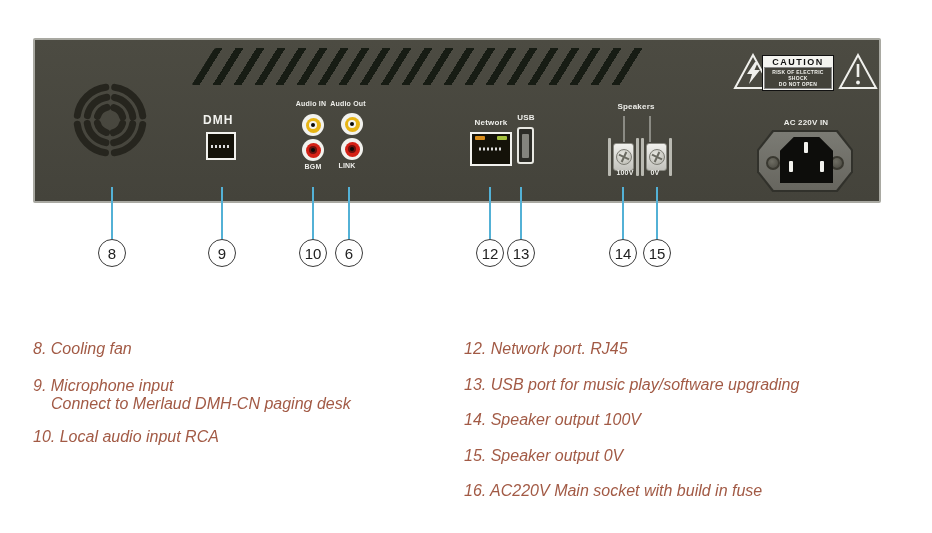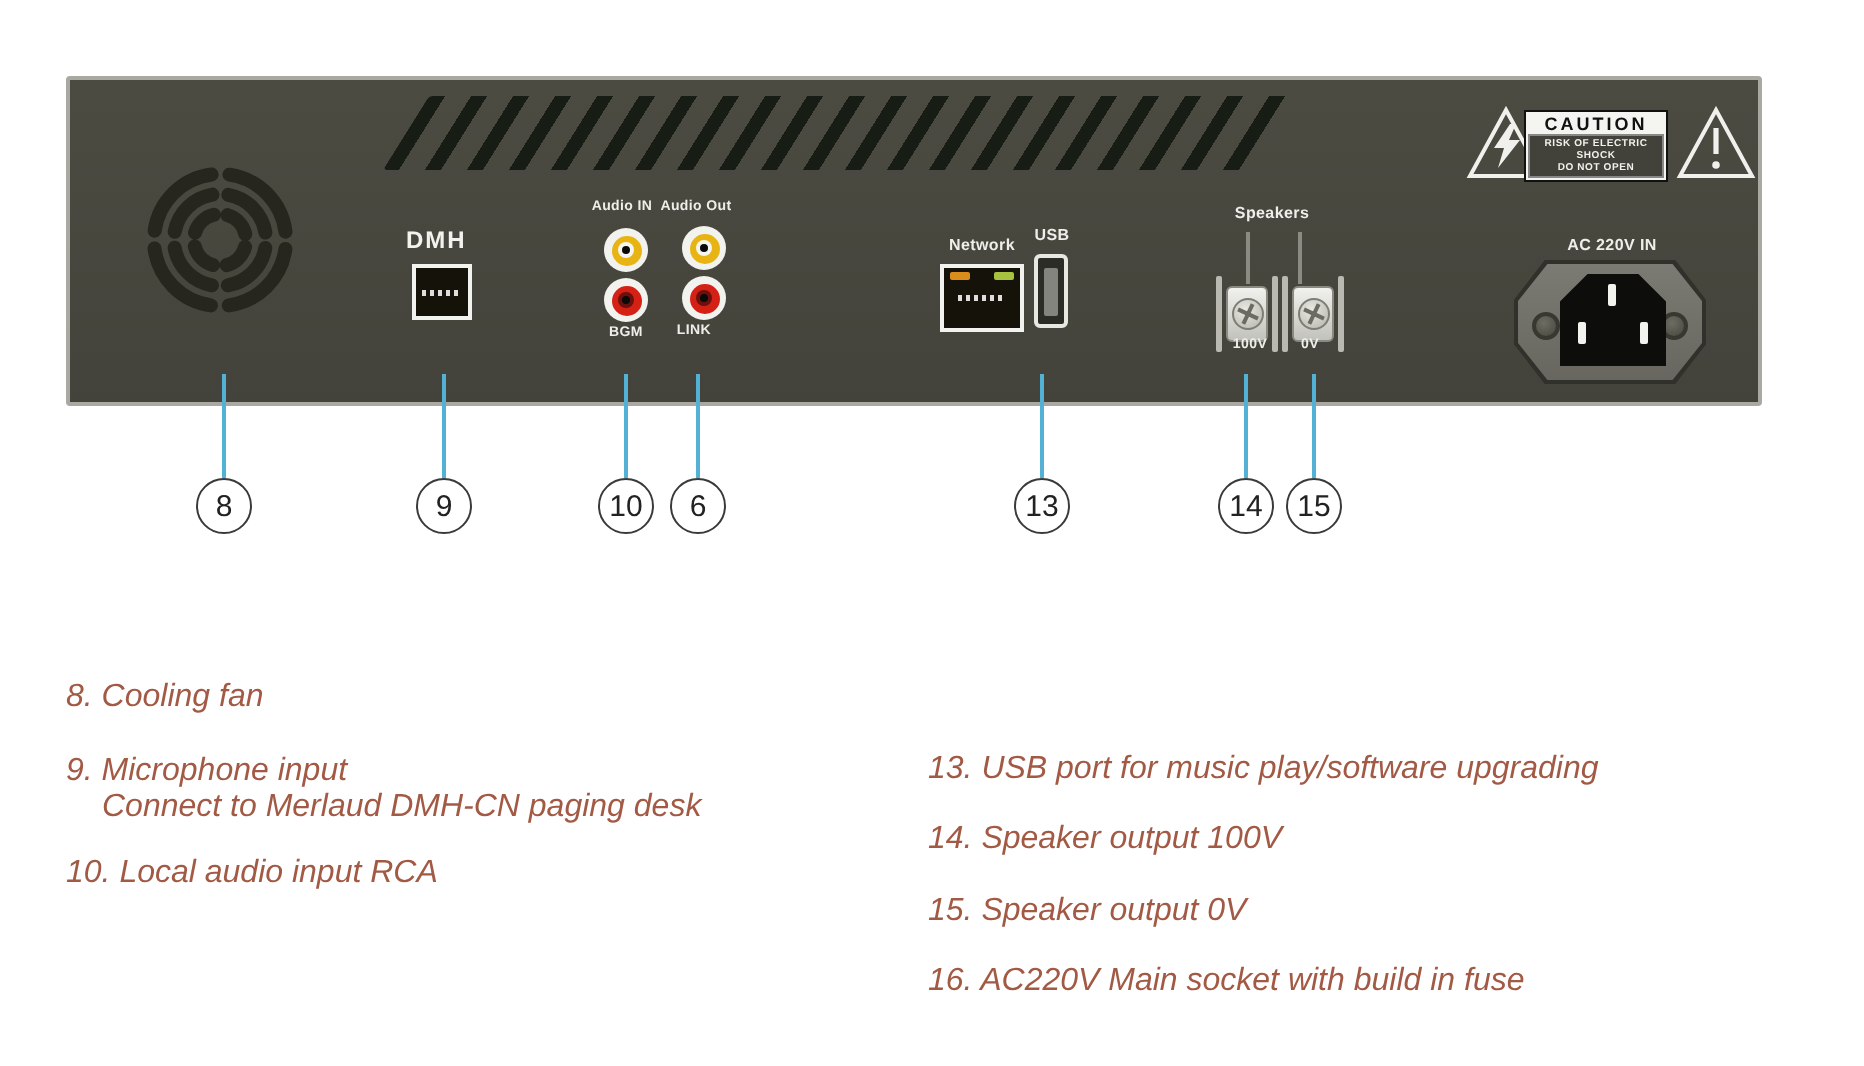--- a/index.html
+++ b/index.html
@@ -222,20 +222,24 @@
     <div class="callout-circle">9</div>
   </div>
   <div class="callout" style="left:299px;top:187px;">
     <div class="lead-line"></div>
     <div class="callout-circle">10</div>
   </div>
   <div class="callout" style="left:335px;top:187px;">
     <div class="lead-line"></div>
     <div class="callout-circle">6</div>
   </div>
+  <div class="callout" style="left:476px;top:187px;">
+    <div class="lead-line"></div>
+    <div class="callout-circle">12</div>
+  </div>
   <div class="callout" style="left:507px;top:187px;">
     <div class="lead-line"></div>
     <div class="callout-circle">13</div>
   </div>
   <div class="callout" style="left:609px;top:187px;">
     <div class="lead-line"></div>
     <div class="callout-circle">14</div>
   </div>
   <div class="callout" style="left:643px;top:187px;">
     <div class="lead-line"></div>
@@ -248,20 +252,23 @@
   </div>
   <div class="legend-item" style="left:33px;top:377px;">
     <div>9. Microphone input</div>
     <div class="legend-line2">Connect to Merlaud DMH-CN paging desk</div>
   </div>
   <div class="legend-item" style="left:33px;top:428px;">
     <div>10. Local audio input RCA</div>
     <div class="legend-line2"></div>
   </div>
 
+  <div class="legend-item" style="left:464px;top:340px;">
+    <div>12. Network port. RJ45</div>
+  </div>
   <div class="legend-item" style="left:464px;top:376px;">
     <div>13. USB port for music play/software upgrading</div>
   </div>
   <div class="legend-item" style="left:464px;top:411px;">
     <div>14. Speaker output 100V</div>
   </div>
   <div class="legend-item" style="left:464px;top:447px;">
     <div>15. Speaker output 0V</div>
   </div>
   <div class="legend-item" style="left:464px;top:482px;">

